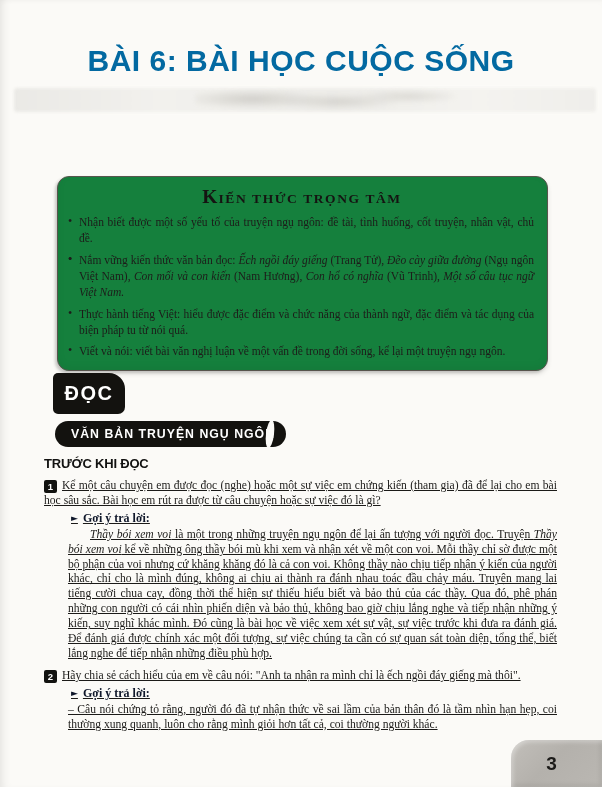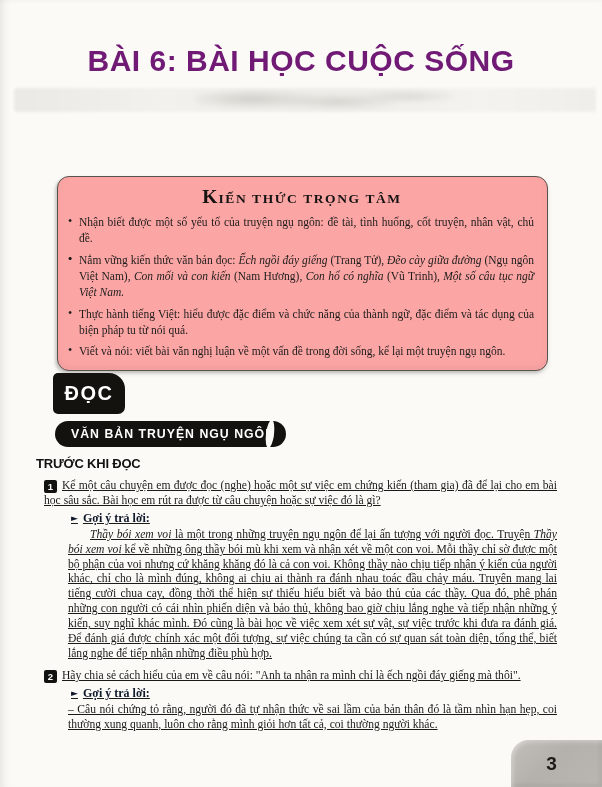--- a/index.html
+++ b/index.html
@@ -6,21 +6,21 @@
   .page{
     position:relative; width:602px; height:787px; margin:0 auto;
     background:#fbfaf7; overflow:hidden;
     font-family:"Liberation Serif", serif; color:#1b1a18;
     box-shadow: inset 8px 0 10px -6px rgba(0,0,0,.10), inset 0 4px 8px -6px rgba(0,0,0,.06);
   }
   
   .page-title{
     position:absolute; top:44px; left:0; width:100%;
     text-align:center; font-family:"Liberation Sans", sans-serif;
-    font-weight:bold; font-size:30px; letter-spacing:.5px; color:#701a75;
+    font-weight:bold; font-size:30px; letter-spacing:.5px; color:#0369a1;
     margin:0;
   }
   .smudge-band{
     position:absolute; top:88px; left:14px; right:6px; height:24px;
     background:linear-gradient(90deg, #dddcd8 0%, #ebeae6 25%, #e3e2de 55%, #efeeea 80%, #e6e5e1 100%);
     opacity:.55; filter:blur(1.5px); border-radius:3px;
   }
   .smudge-scribble{
     position:absolute; top:86px; left:195px; width:260px; height:26px;
     background:
@@ -28,21 +28,21 @@
       radial-gradient(ellipse 35% 45% at 55% 60%, #aaa79f 0%, transparent 70%),
       radial-gradient(ellipse 30% 40% at 82% 40%, #b5b2aa 0%, transparent 70%);
     opacity:.35; filter:blur(2px);
   }
   
   .key-box{
     position:absolute; top:176px; left:57px; width:491px; box-sizing:border-box;
     border:1.6px solid #57544d; border-radius:12px;
     padding:8px 13px 9px 12px;
     box-shadow:-2px 2px 3px rgba(0,0,0,.16), 0 3px 5px rgba(0,0,0,.10), inset 0 -3px 8px rgba(0,0,0,.05);
-    background:#fca5a5;
+    background:#15803d;
   }
   .key-heading{
     text-align:center; font-weight:bold; letter-spacing:1.6px;
     font-size:13.5px; margin:1px 0 6px 0; color:#151412;
   }
   .key-heading .initial{font-size:19.5px; letter-spacing:1px;}
   .key-box ul{list-style:none; margin:0; padding:0;}
   .key-box li{
     position:relative; padding-left:9px; margin-bottom:5px;
     font-size:11.5px; line-height:1.42; text-align:justify; color:#1d1c1a;
@@ -67,21 +67,21 @@
     position:absolute; left:16px; top:0; height:26px; line-height:27px;
     color:#fff; font-family:"Liberation Sans", sans-serif;
     font-weight:bold; font-size:12.3px; letter-spacing:1px; white-space:nowrap;
   }
   .fable-pill .pill-gap{
     position:absolute; right:12px; top:-1px; bottom:-1px; width:8px;
     background:#fbfaf7; border-radius:50%; transform:rotate(7deg);
   }
   
   .before-heading{
-    position:absolute; top:456px; left:36px; margin:0;
+    position:absolute; top:456px; left:44px; margin:0;
     font-family:"Liberation Sans", sans-serif; font-weight:bold;
     font-size:13px; letter-spacing:-.2px; color:#121211;
   }
   .content{
     position:absolute; top:479px; left:44px; width:513px;
     font-size:11.6px; line-height:14.9px; text-align:justify;text-decoration:underline;
   }
   .content p{margin:0;}
   .question{margin-bottom:2px !important;}
   .q2{margin-top:7px !important;}

